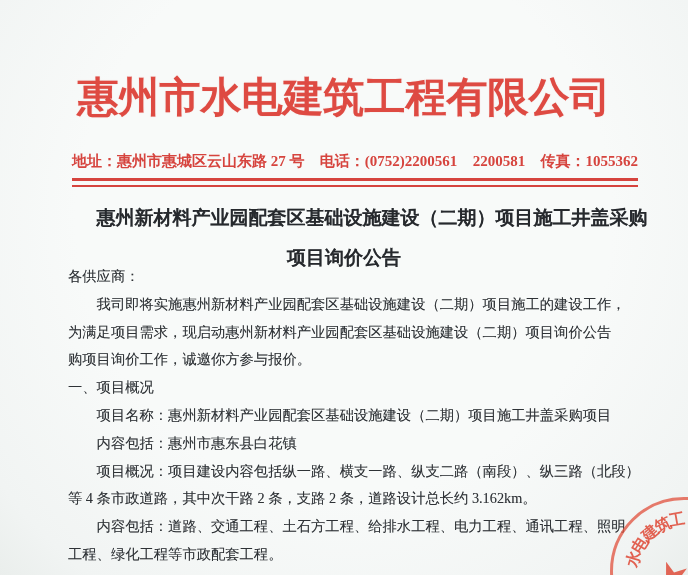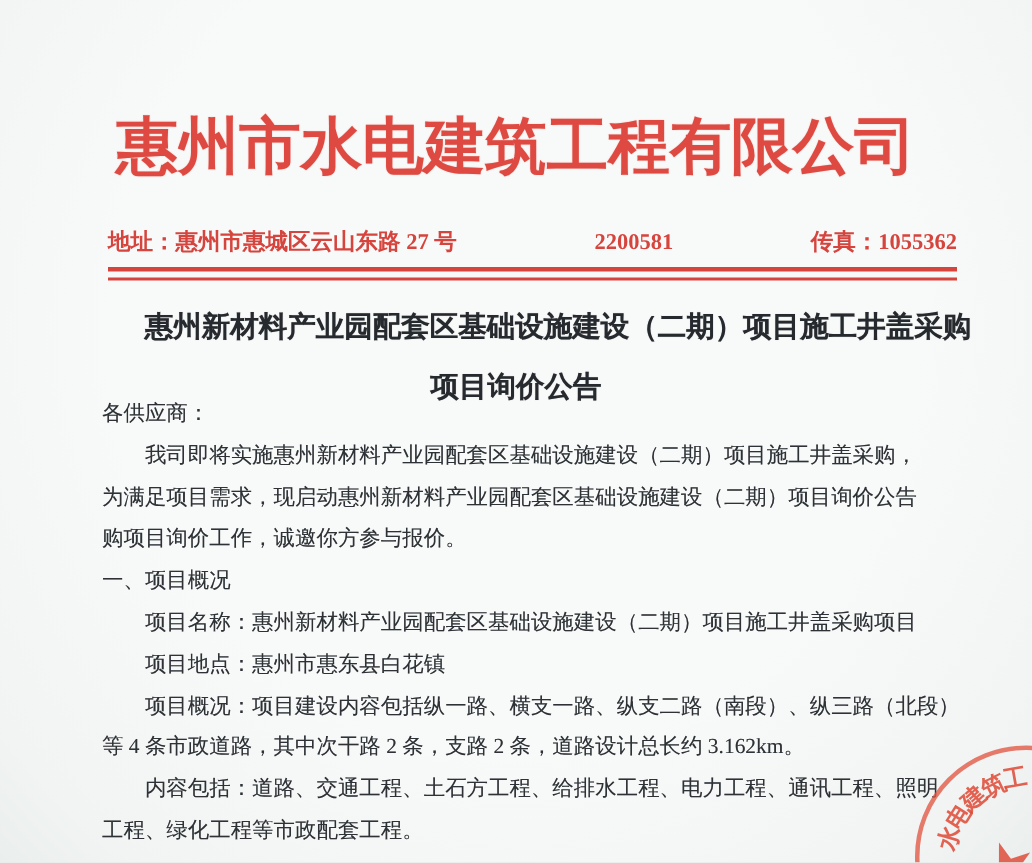--- a/index.html
+++ b/index.html
@@ -52,38 +52,39 @@
 </style>
 </head>
 <body>
 
 <div class="page">
 
   <div class="company-name">惠州市水电建筑工程有限公司</div>
 
   <div class="contact-row">
     <span>地址：惠州市惠城区云山东路 27 号</span>
+    <span>电话：(0752)2200561</span>
     <span>2200581</span>
     <span>传真：1055362</span>
   </div>
 
   <div class="rule rule-thick"></div>
   <div class="rule rule-thin"></div>
 
   <div class="doc-title doc-title-1">惠州新材料产业园配套区基础设施建设（二期）项目施工井盖采购</div>
   <div class="doc-title doc-title-2">项目询价公告</div>
 
   <div class="body-block" id="body-lines">
       <div class="body-line">各供应商：</div>
-      <div class="body-line">　　我司即将实施惠州新材料产业园配套区基础设施建设（二期）项目施工井盖采购，</div>
+      <div class="body-line">　　我司即将实施惠州新材料产业园配套区基础设施建设（二期）项目施工的建设工作，</div>
       <div class="body-line">为满足项目需求，现启动惠州新材料产业园配套区基础设施建设（二期）项目询价公告</div>
       <div class="body-line">购项目询价工作，诚邀你方参与报价。</div>
       <div class="body-line">一、项目概况</div>
       <div class="body-line">　　项目名称：惠州新材料产业园配套区基础设施建设（二期）项目施工井盖采购项目</div>
-      <div class="body-line">　　项目地点：惠州市惠东县白花镇</div>
+      <div class="body-line">　　内容包括：惠州市惠东县白花镇</div>
       <div class="body-line">　　项目概况：项目建设内容包括纵一路、横支一路、纵支二路（南段）、纵三路（北段）</div>
       <div class="body-line">等 4 条市政道路，其中次干路 2 条，支路 2 条，道路设计总长约 3.162km。</div>
       <div class="body-line">　　内容包括：道路、交通工程、土石方工程、给排水工程、电力工程、通讯工程、照明</div>
       <div class="body-line">工程、绿化工程等市政配套工程。</div>
     </div>
 
   <div class="seal" id="seal">
     <span class="seal-star">★</span>
   <span class="seal-char" style="left: 12px; top: 50px; transform: rotate(-74deg);">水</span>
       <span class="seal-char" style="left: 18px; top: 36px; transform: rotate(-58deg);">电</span>

